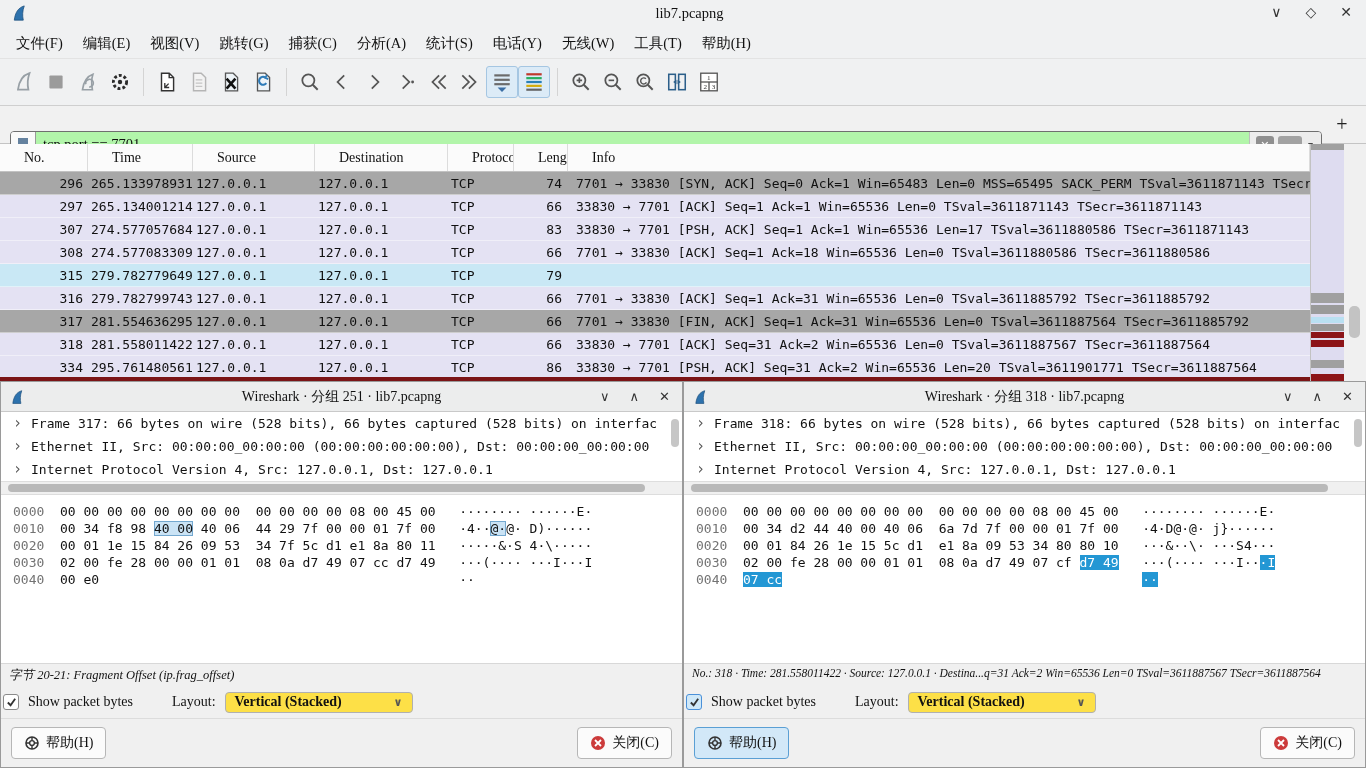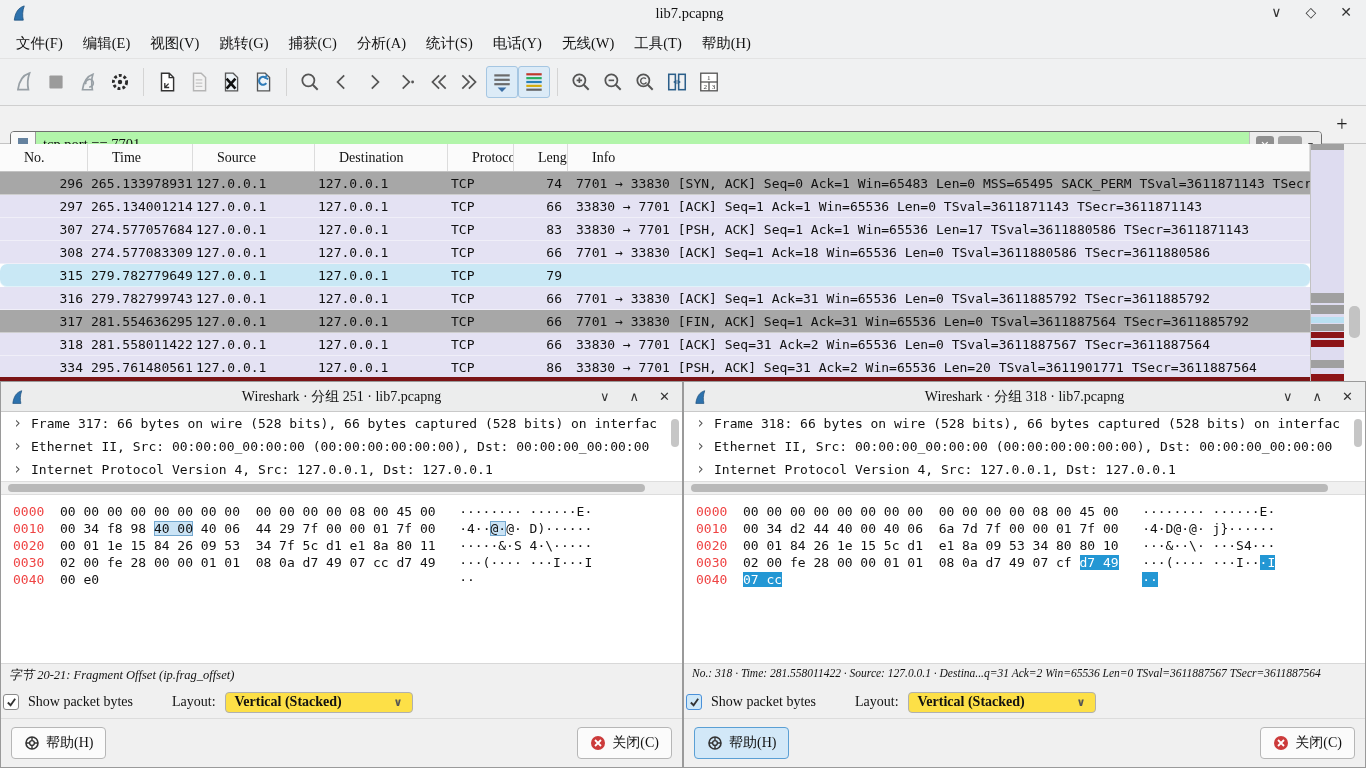--- a/index.html
+++ b/index.html
@@ -36,21 +36,21 @@
   .pc0{width:88px}.pc1{width:105px}.pc2{width:122px}.pc3{width:133px}.pc4{width:66px}.pc5{width:54px}.pc6{flex:1;min-width:0}
   .pl-body{position:absolute;top:172px;left:0;width:1310px;height:207px;background:#fff;overflow:hidden;}
   .prow{display:flex;height:23px;line-height:23px;font-family:"DejaVu Sans Mono","Liberation Mono",monospace;font-size:13px;box-shadow:inset 0 -1px 0 rgba(255,255,255,.45);}
   .prow .pc{box-sizing:border-box;overflow:hidden;white-space:nowrap;}
   .prow .pc0{text-align:right;padding-right:5px;}
   .prow .pc1,.prow .pc2,.prow .pc3,.prow .pc4{padding-left:3px;}
   .prow .pc5{text-align:right;padding-right:6px;}
   .prow .pc6{padding-left:8px;}
   .c-gray{background:#a7a7a7;}
   .c-lav{background:#e4e2f3;}
-  .c-blue{background:#c9e8f5;border-radius:7px;}
+  .c-blue{background:#c9e8f5;}
   .red-strip{position:absolute;top:377px;left:0;width:1366px;height:5px;background:#7b1416;}
   
   .minimap{position:absolute;left:1310px;top:144px;width:34px;height:237px;background:#dedcf0;border-left:1px solid #c2c2c2;box-sizing:border-box;}
   .mm{position:absolute;left:0;width:100%;}
   .mm-cap{top:0;height:6px;background:#a0a0a0;}
   .mm-g1{top:149px;height:10px;background:#a0a0a0;}
   .mm-g2{top:161px;height:9px;background:#9a9a9a;}
   .mm-b1{top:173px;height:6px;background:#b9e0f2;}
   .mm-g3{top:180px;height:7px;background:#9a9a9a;}
   .mm-r1{top:188px;height:6px;background:#8c1418;}
@@ -66,21 +66,21 @@
   .dtitle{height:29px;background:#eceded;border-bottom:1px solid #c9c9c9;position:relative;text-align:center;font-size:14px;line-height:29px;}
   .dtitle .fin{position:absolute;left:8px;top:5px;}
   .dctl{position:absolute;right:12px;top:0;display:flex;gap:20px;font-size:13px;color:#333;line-height:29px;}
   .dtree{height:69px;background:#fff;overflow:hidden;position:relative;border-bottom:1px solid #dedede;}
   .trow{height:23px;line-height:23px;font-family:"DejaVu Sans Mono","Liberation Mono",monospace;font-size:13px;white-space:nowrap;padding-left:30px;position:relative;overflow:hidden;}
   .trow .exp{position:absolute;left:12px;top:0;color:#555;font-size:15px;}
   .tree-vs{position:absolute;right:3px;top:7px;width:8px;height:28px;background:#c6c6c6;border-radius:4px;}
   .dhscroll{height:12px;background:#f0f0f0;position:relative;border-bottom:1px solid #ddd;}
   .dhthumb{position:absolute;left:7px;top:2px;height:8px;width:calc(100% - 44px);background:#b9b9b9;border-radius:4px;}
   .dhex{height:168px;background:#fff;padding:8px 0 0 12px;box-sizing:border-box;font-family:"DejaVu Sans Mono","Liberation Mono",monospace;font-size:13px;line-height:17px;white-space:pre;overflow:hidden;}
-  .hexline .off{color:#ef4444;}
+  .hexline .off{color:#737373;}
   .hx-field{background:#cae3f5;box-shadow:inset 0 0 0 1px #74a8cf;}
   .hx-sel{background:#2397d4;color:#fff;}
   .dstatus{height:21px;background:#f0f0f0;border-top:1px solid #d8d8d8;font-style:italic;padding:3px 6px 0 8px;box-sizing:border-box;white-space:nowrap;overflow:hidden;}
   .st-big{font-size:12.5px;}
   .st-small{font-size:11.5px;}
   .dctrlrow{height:36px;display:flex;align-items:center;padding-left:2px;gap:9px;}
   .chk{width:16px;height:16px;border:1px solid #8a8a8a;border-radius:3px;background:#fff;display:flex;align-items:center;justify-content:center;box-sizing:border-box;}
   .chk.focus{background:#cfe8f8;border-color:#4a90d9;}
   .lbl{font-size:14px;}
   .layout-lbl{margin-left:30px;}

